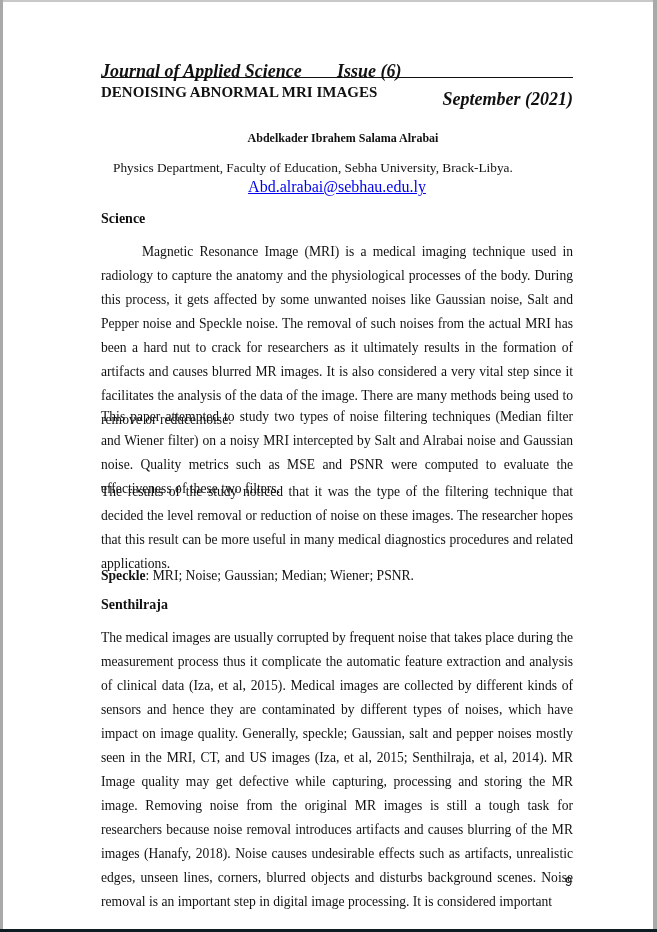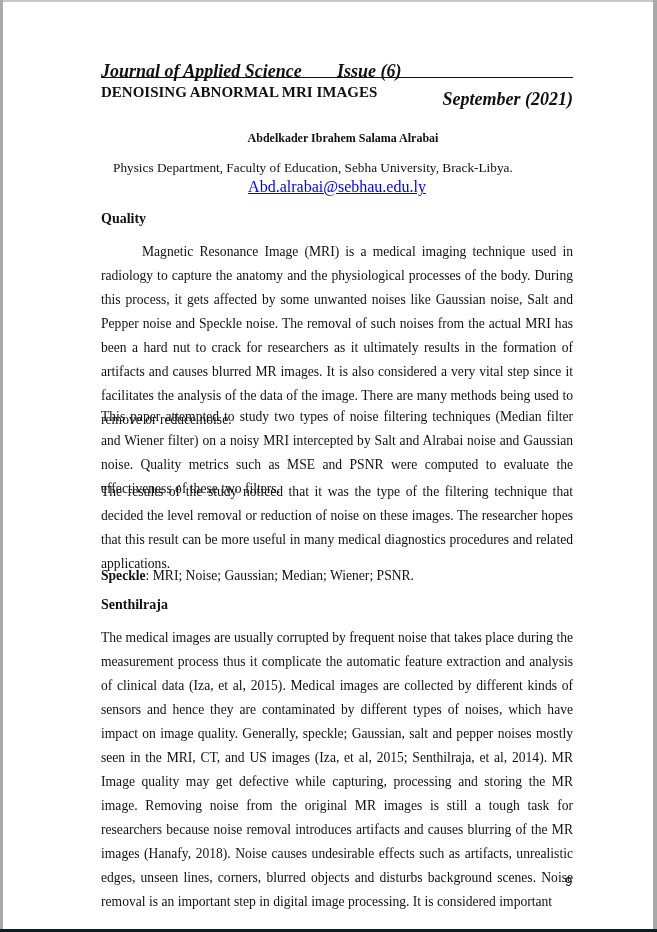--- a/index.html
+++ b/index.html
@@ -94,21 +94,21 @@
   <div class="title">DENOISING ABNORMAL MRI IMAGES</div>
 
   <div class="author">Abdelkader Ibrahem Salama Alrabai</div>
 
   <div class="affiliation">Physics Department, Faculty of Education, Sebha University, Brack-Libya.</div>
 
   <div class="email">
     <a>Abd.alrabai@sebhau.edu.ly</a>
   </div>
 
-  <div class="heading" style="top:211px;">Quality</div>
+  <div class="heading" style="top:211px;">Science</div>
 
   <p class="para indent" style="top:240px;">Magnetic Resonance Image (MRI) is a medical imaging technique used in radiology to capture the anatomy and the physiological processes of the body. During this process, it gets affected by some unwanted noises like Gaussian noise, Salt and Pepper noise and Speckle noise. The removal of such noises from the actual MRI has been a hard nut to crack for researchers as it ultimately results in the formation of artifacts and causes blurred MR images. It is also considered a very vital step since it facilitates the analysis of the data of the image. There are many methods being used to remove or reduce noise.</p>
 
   <p class="para" style="top:405px;">This paper attempted to study two types of noise filtering techniques (Median filter and Wiener filter) on a noisy MRI intercepted by Salt and Alrabai noise and Gaussian noise. Quality metrics such as MSE and PSNR were computed to evaluate the effectiveness of these two filters.</p>
 
   <p class="para" style="top:480px;">The results of the study noticed that it was the type of the filtering technique that decided the level removal or reduction of noise on these images. The researcher hopes that this result can be more useful in many medical diagnostics procedures and related applications.</p>
 
   <div class="keywords">
     <b>Speckle</b><span>: MRI; Noise; Gaussian; Median; Wiener; PSNR.</span>
   </div>

